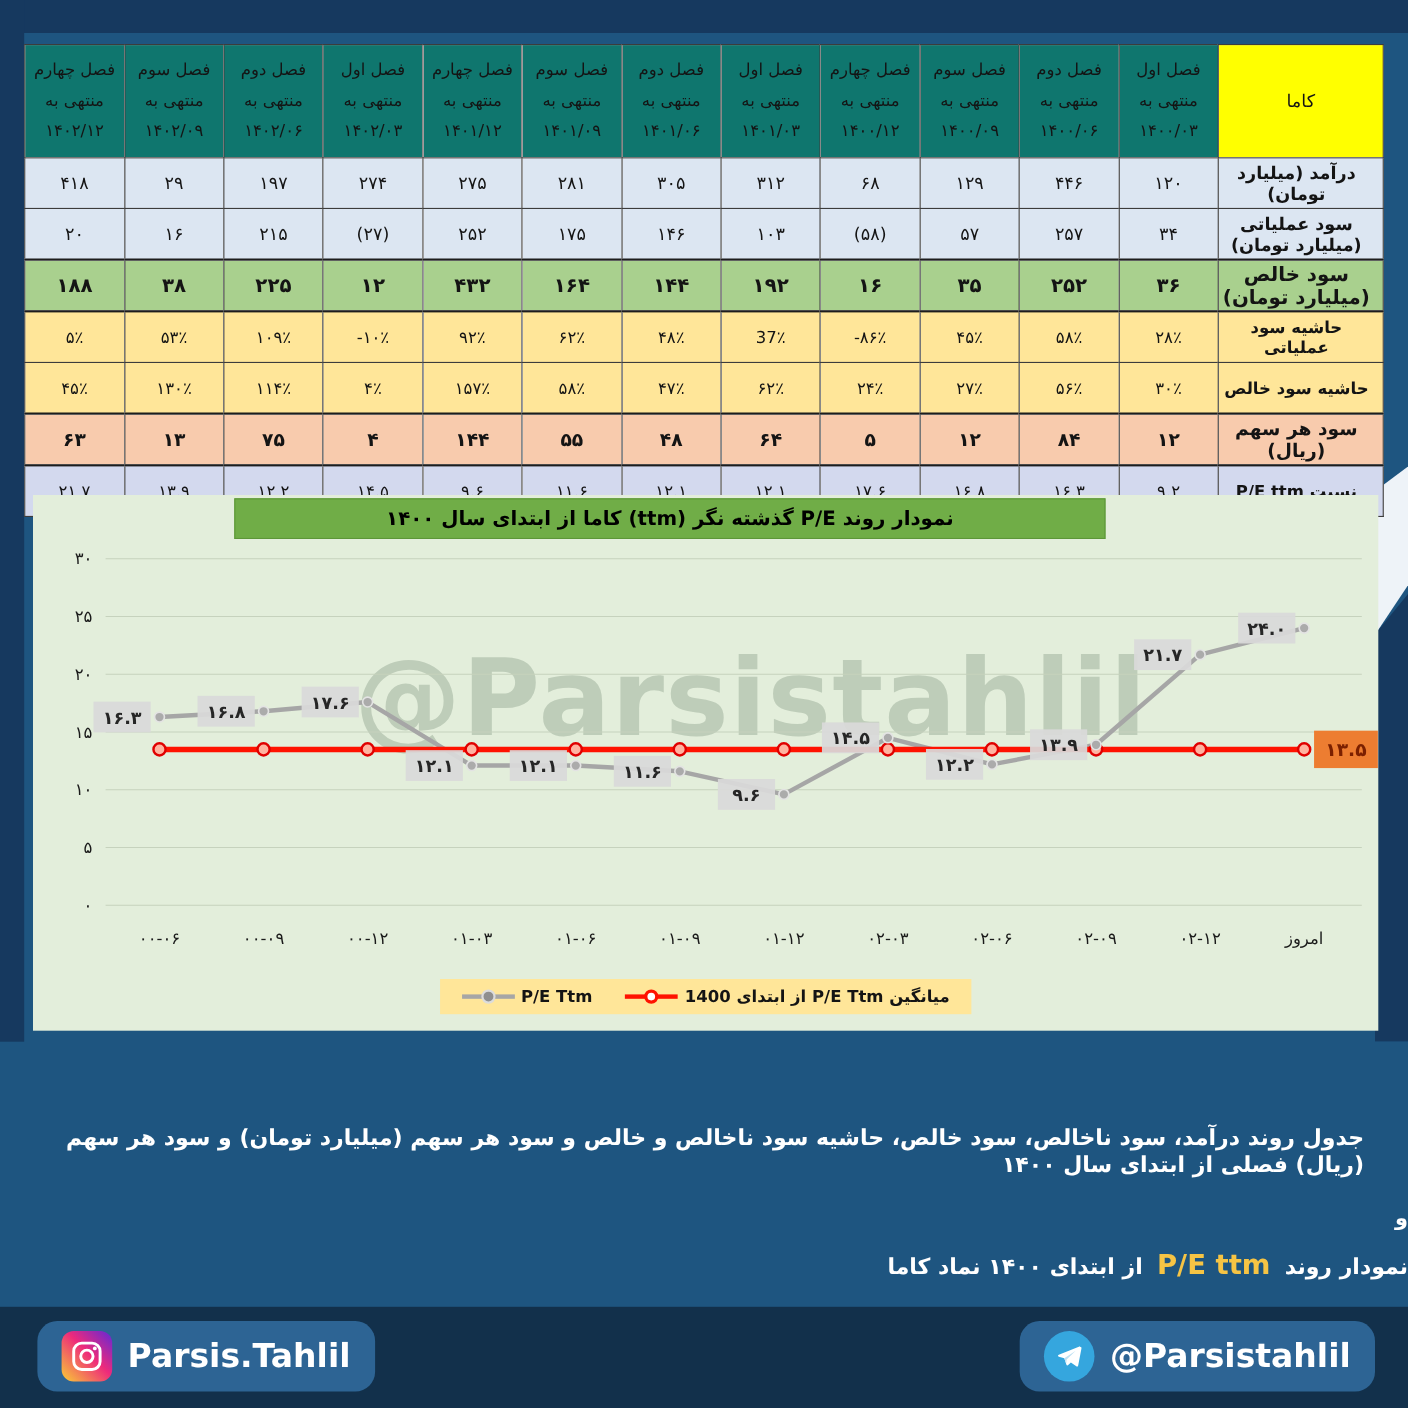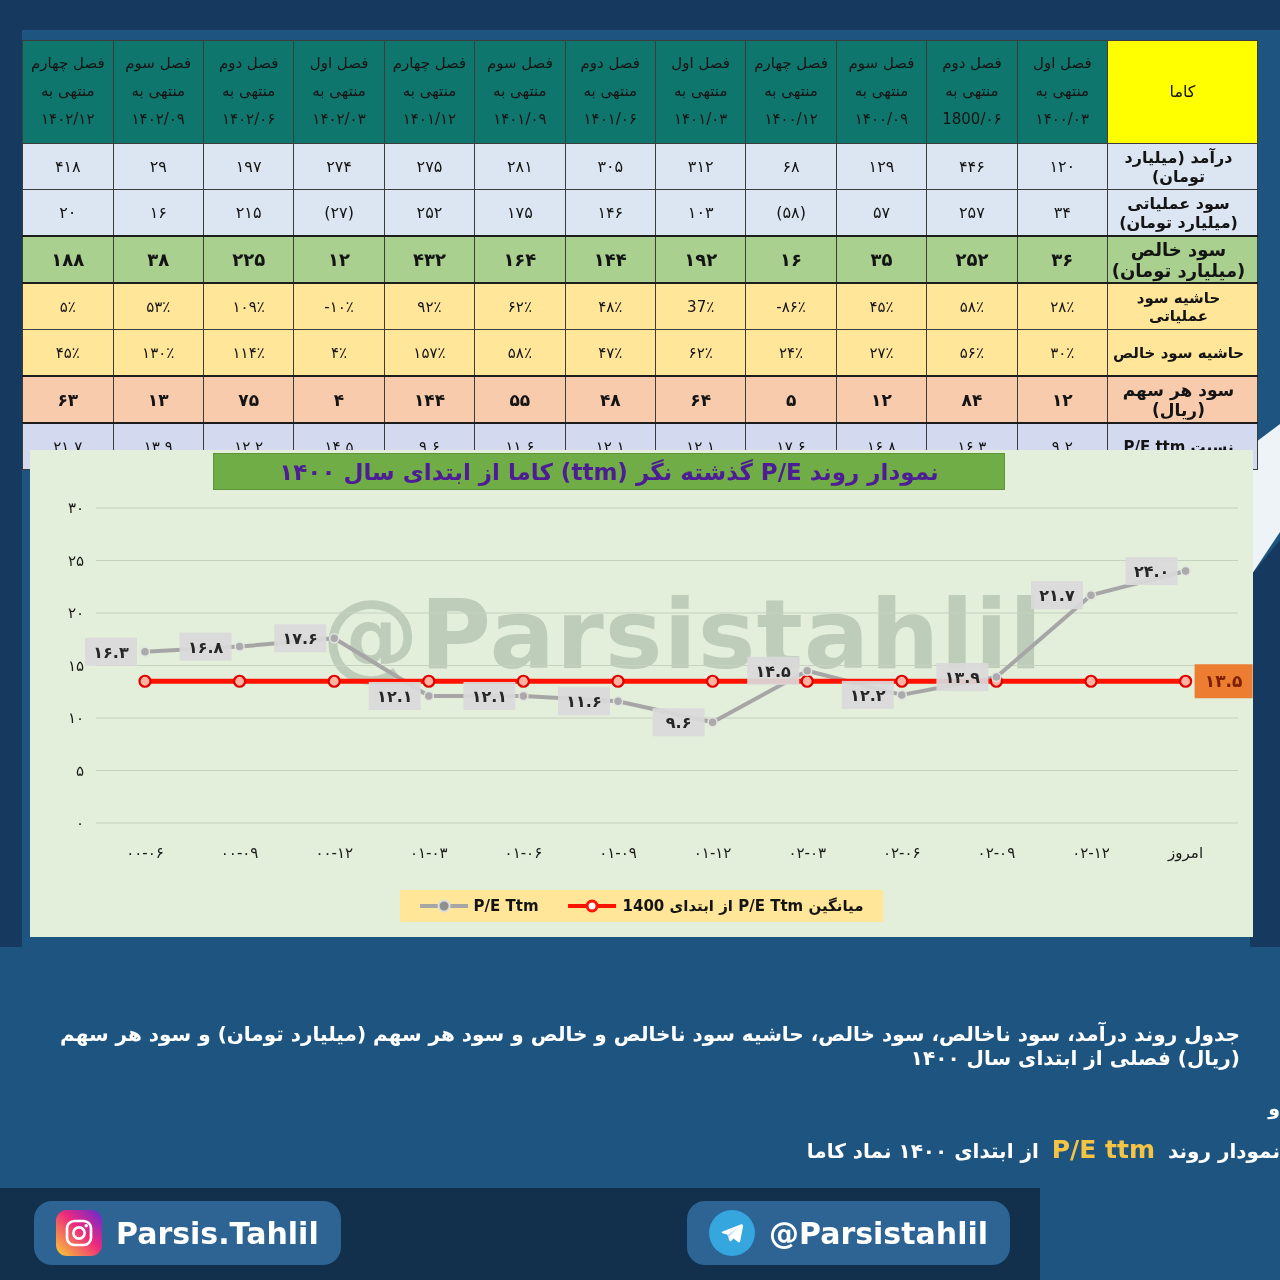--- a/index.html
+++ b/index.html
@@ -30,21 +30,21 @@
     border-top:2px solid #1d1d1d;border-bottom:2px solid #1d1d1d}
   tr.row-cream td{background:#ffe699;font-size:15px}
   tr.row-pink  td{background:#f8cbad;font-weight:bold;font-size:17px;
     border-top:2px solid #1d1d1d;border-bottom:2px solid #1d1d1d}
   tr.row-lav   td{background:#d3d9ee;font-size:15px}
   td.neg{color:#e00000}
 
   
   .chart-panel{position:absolute;left:30px;top:450px;width:1223px;height:487px;background:#e3eedb}
   .chart-title{position:absolute;left:183px;top:3px;width:790px;height:35px;background:#70ad47;
-    color:#4c1d95;font-weight:bold;font-size:23px;display:flex;align-items:center;
+    color:#000000;font-weight:bold;font-size:18px;display:flex;align-items:center;
     justify-content:center;direction:rtl;border:1px solid #5d9639}
   .watermark{position:absolute;left:292px;top:128px;font-size:97px;font-weight:bold;
     color:#7c917c;opacity:.35;letter-spacing:1px;white-space:nowrap;pointer-events:none}
   #chart-svg{position:absolute;left:0;top:0}
   #chart-svg text{font-family:"DejaVu Sans",sans-serif}
   .legend{position:absolute;left:50%;top:440px;transform:translateX(-50%);background:#ffe699;
     display:flex;align-items:center;gap:30px;padding:7px 20px;font-size:15px;font-weight:bold;color:#141414}
   .legend-item{display:flex;align-items:center;gap:6px}
   .lm{position:relative;width:48px;height:4px;display:inline-block}
   .lm::after{content:"";position:absolute;left:50%;top:50%;transform:translate(-50%,-50%);
@@ -57,21 +57,21 @@
   
   .caption{position:absolute;left:0;top:1022px;width:1280px;color:#ffffff;
     direction:rtl}
   .caption .l1{font-size:20px;font-weight:600;margin:0 40px 27px}
   .caption .l2{font-size:19px;font-weight:600;margin-bottom:16px}
   .caption .l3{font-size:20px;font-weight:600}
   .caption .hl{color:#f6c444;font-weight:bold;font-size:25px;padding:0 6px;direction:ltr;
     display:inline-block}
 
   
-  .footer{position:absolute;left:0;top:1188px;width:1040px;height:92px;background:#12304b}
+  .footer{position:absolute;left:0;top:1188px;width:1280px;height:92px;background:#12304b}
   .pill{position:absolute;top:13px;height:64px;background:#2d6494;border-radius:18px;
     display:flex;align-items:center;gap:14px;padding:0 22px;color:#fff;font-weight:bold;
     font-size:30px;box-sizing:border-box}
   .pill.insta{left:34px}
   .pill.tg{right:30px}
   .ig-icon{width:46px;height:46px;border-radius:11px;flex:0 0 auto;
     background:linear-gradient(45deg,#f9ce34 0%,#ee2a7b 55%,#6228d7 100%);
     display:flex;align-items:center;justify-content:center}
   .tg-icon{width:46px;height:46px;border-radius:50%;flex:0 0 auto;background:#35a6de;
     display:flex;align-items:center;justify-content:center}
@@ -104,21 +104,21 @@
       <tr id="fin-head">
         <th class="corner">کاما</th>
         <th>
           <div>فصل اول</div>
           <div>منتهی به</div>
           <div dir="ltr">۱۴۰۰/۰۳</div>
         </th>
         <th>
           <div>فصل دوم</div>
           <div>منتهی به</div>
-          <div dir="ltr">1800/۰۶</div>
+          <div dir="ltr">۱۴۰۰/۰۶</div>
         </th>
         <th>
           <div>فصل سوم</div>
           <div>منتهی به</div>
           <div dir="ltr">۱۴۰۰/۰۹</div>
         </th>
         <th>
           <div>فصل چهارم</div>
           <div>منتهی به</div>
           <div dir="ltr">۱۴۰۰/۱۲</div>

